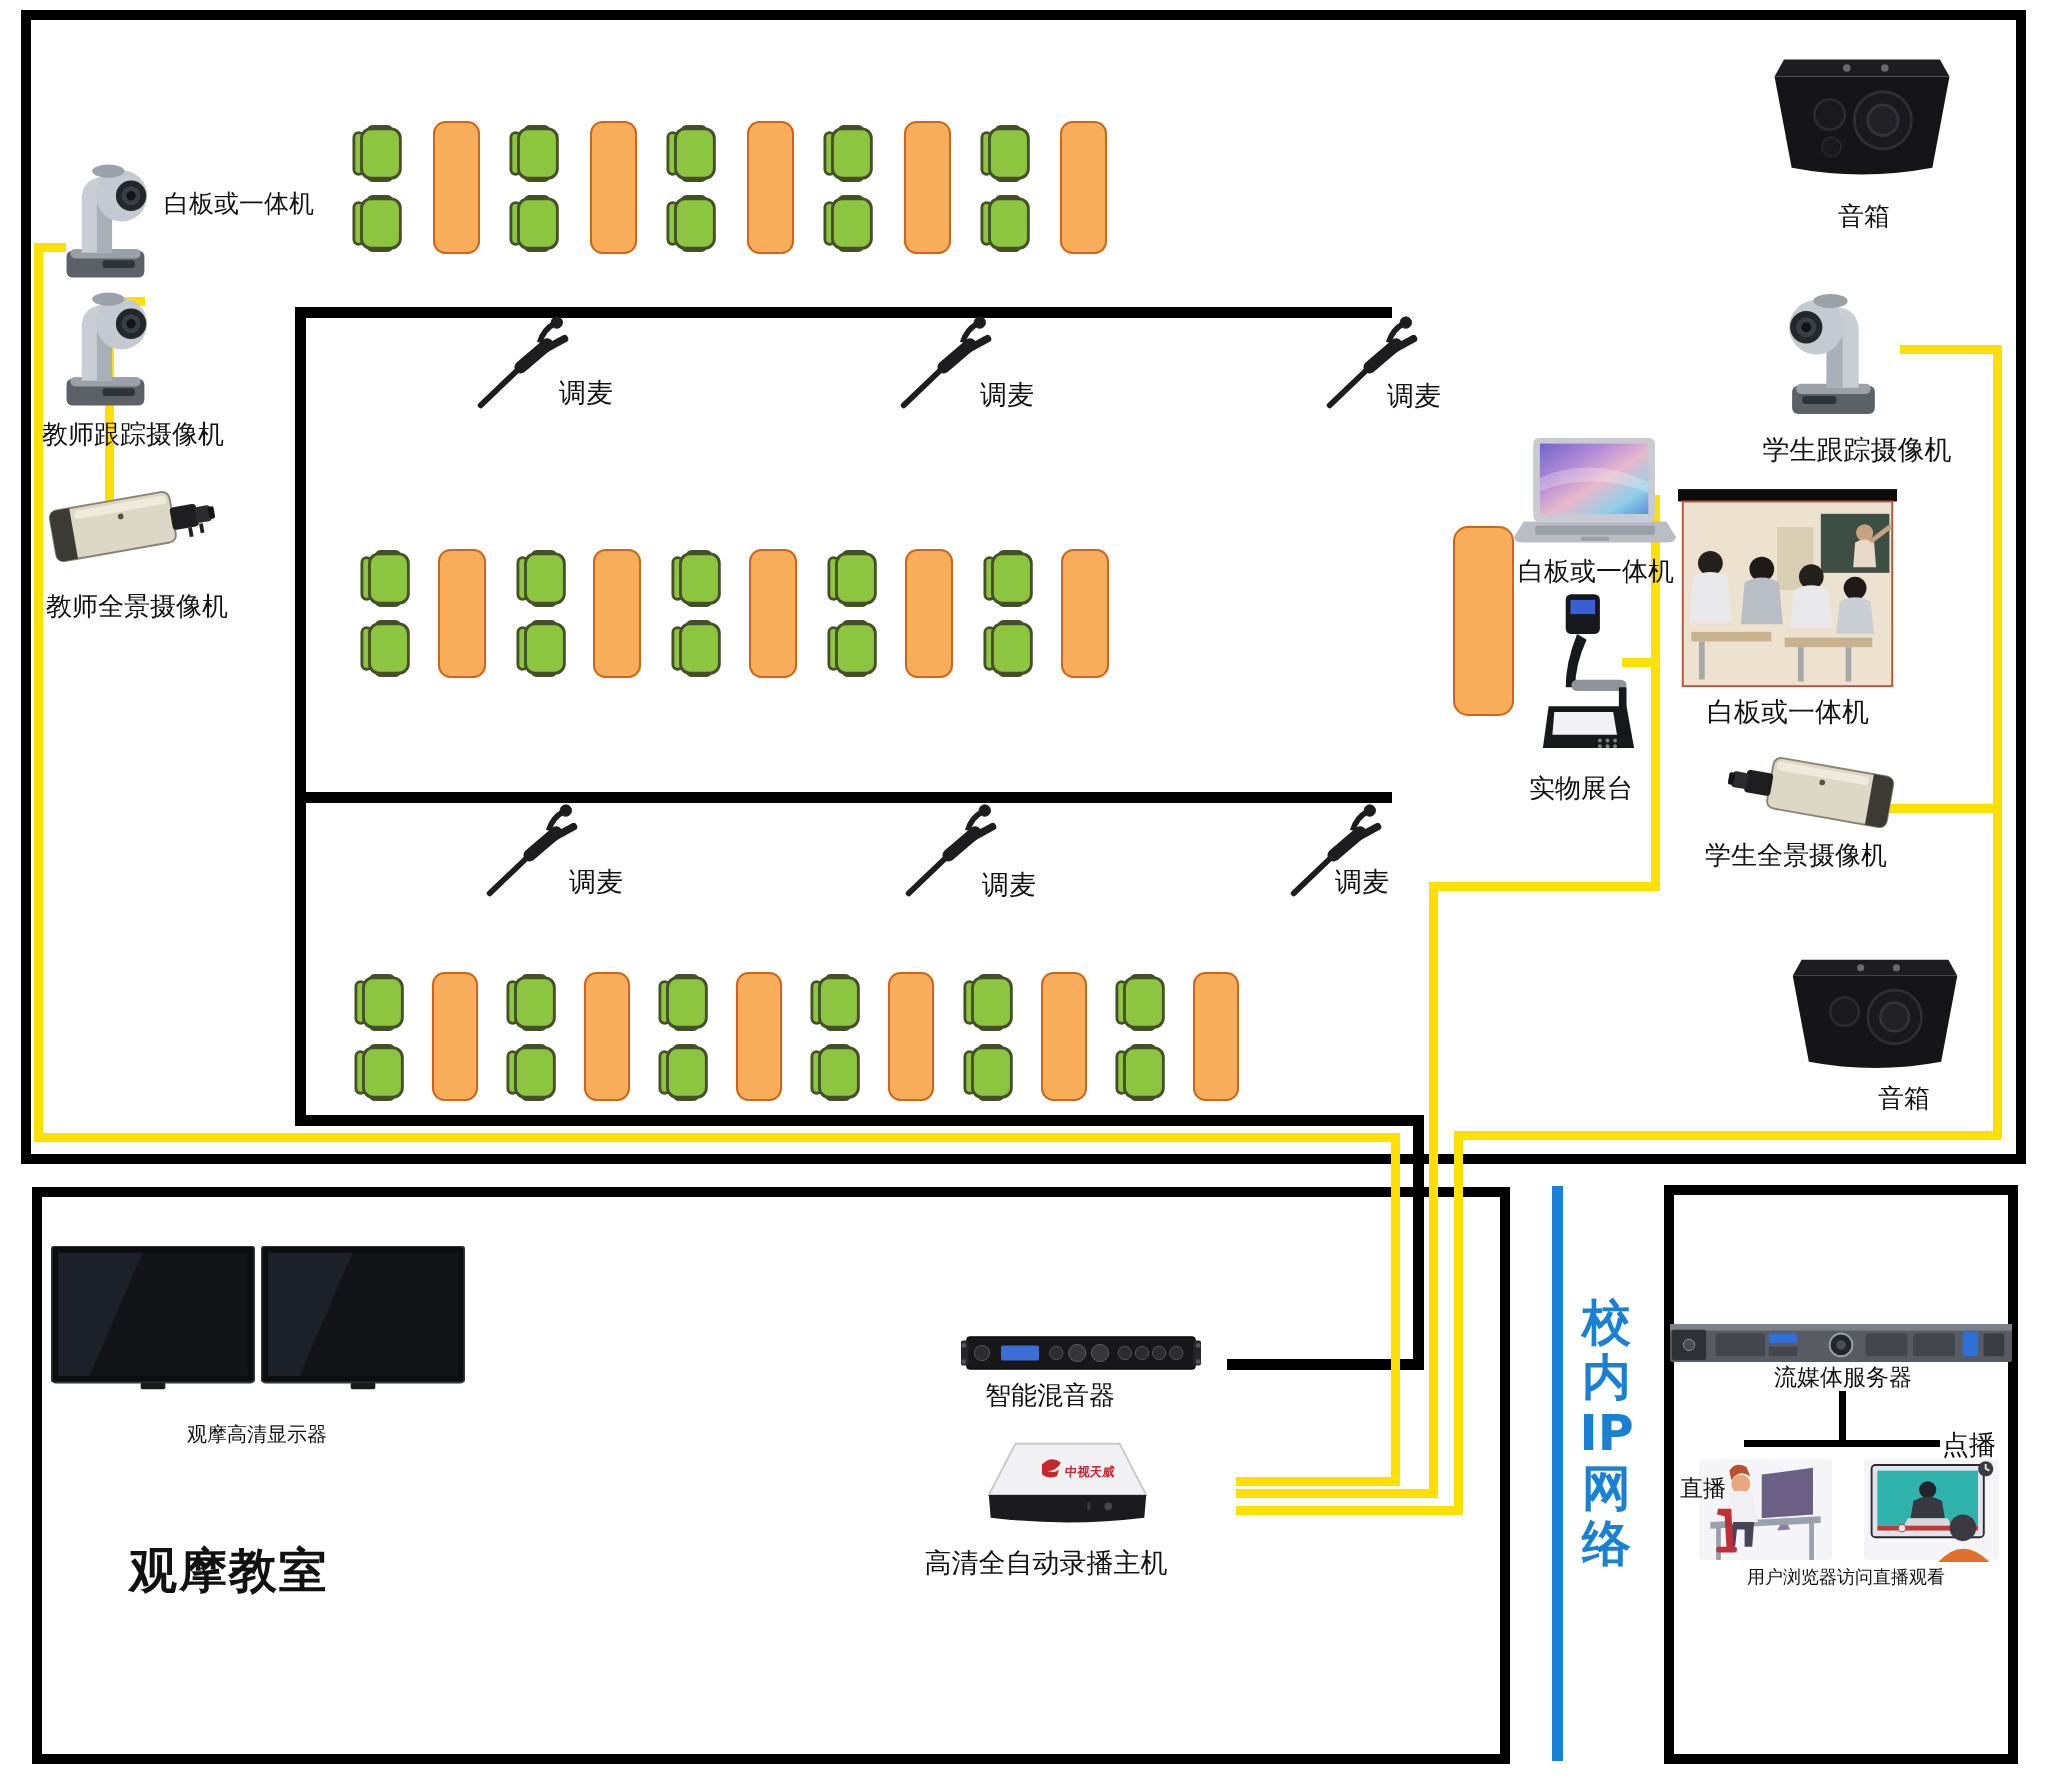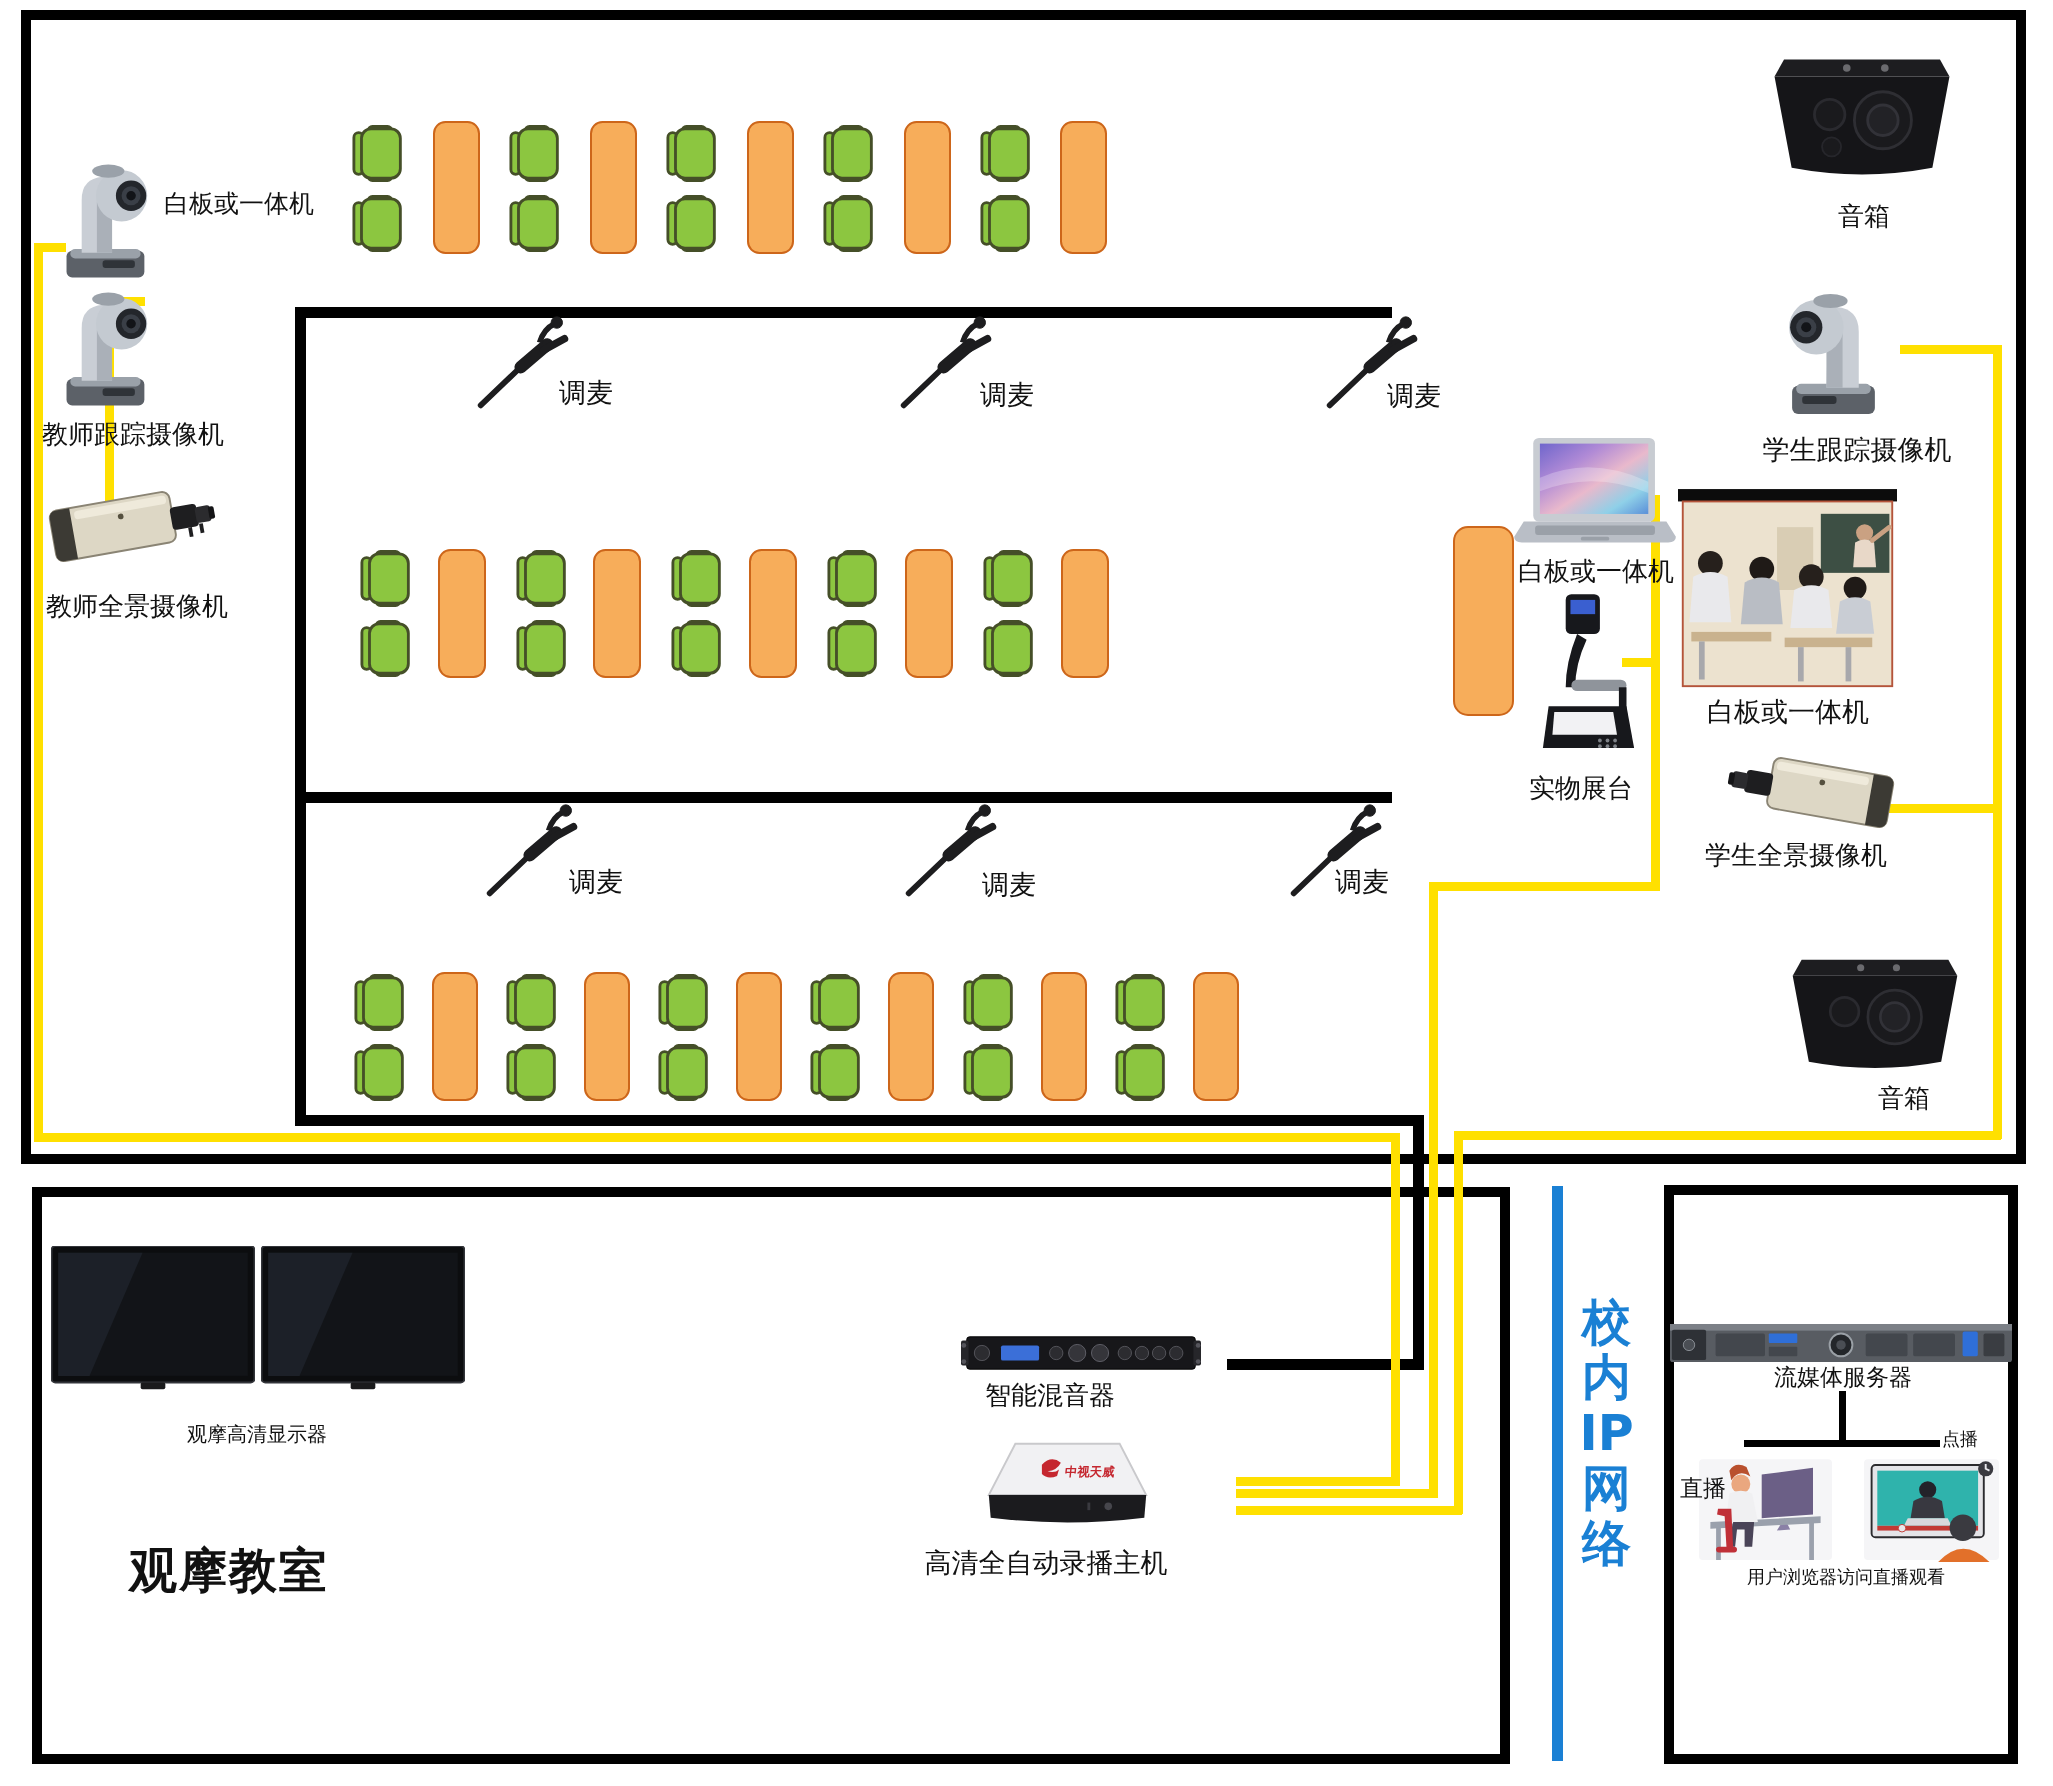--- a/index.html
+++ b/index.html
@@ -683,21 +683,21 @@
   <span class="lbl ctr" style="left:1857px;top:434px;font-size:27px;">学生跟踪摄像机</span>
   <span class="lbl ctr" style="left:1796px;top:841px;font-size:26px;">学生全景摄像机</span>
   <span class="lbl ctr" style="left:1864px;top:202px;font-size:26px;">音箱</span>
   <span class="lbl ctr" style="left:1904px;top:1084px;font-size:26px;">音箱</span>
   <span class="lbl ctr" style="left:257px;top:1423px;font-size:20px;">观摩高清显示器</span>
   <span class="lbl" id="room-title" style="left:129px;top:1543px;font-size:48px;">观摩教室</span>
   <span class="lbl ctr" style="left:1050px;top:1381px;font-size:26px;">智能混音器</span>
   <span class="lbl ctr" style="left:1046px;top:1547px;font-size:27px;">高清全自动录播主机</span>
   <span class="lbl ctr" style="left:1843px;top:1364px;font-size:23px;">流媒体服务器</span>
   <span class="lbl" style="left:1680px;top:1429px;font-size:23px;margin-top:46px;">直播</span>
-  <span class="lbl" style="left:1942px;top:1429px;font-size:18px;text-align:right;">点播</span>
+  <span class="lbl" style="left:1942px;top:1429px;font-size:27px;text-align:right;">点播</span>
   <span class="lbl ctr" style="left:1846px;top:1567px;font-size:18px;">用户浏览器访问直播观看</span>
 
   <div class="lbl" id="net-label" style="left:1575px;top:1295px;width:63px;">
     <div>校</div>
     <div>内</div>
     <div>IP</div>
     <div>网</div>
     <div>络</div>
   </div>
 

